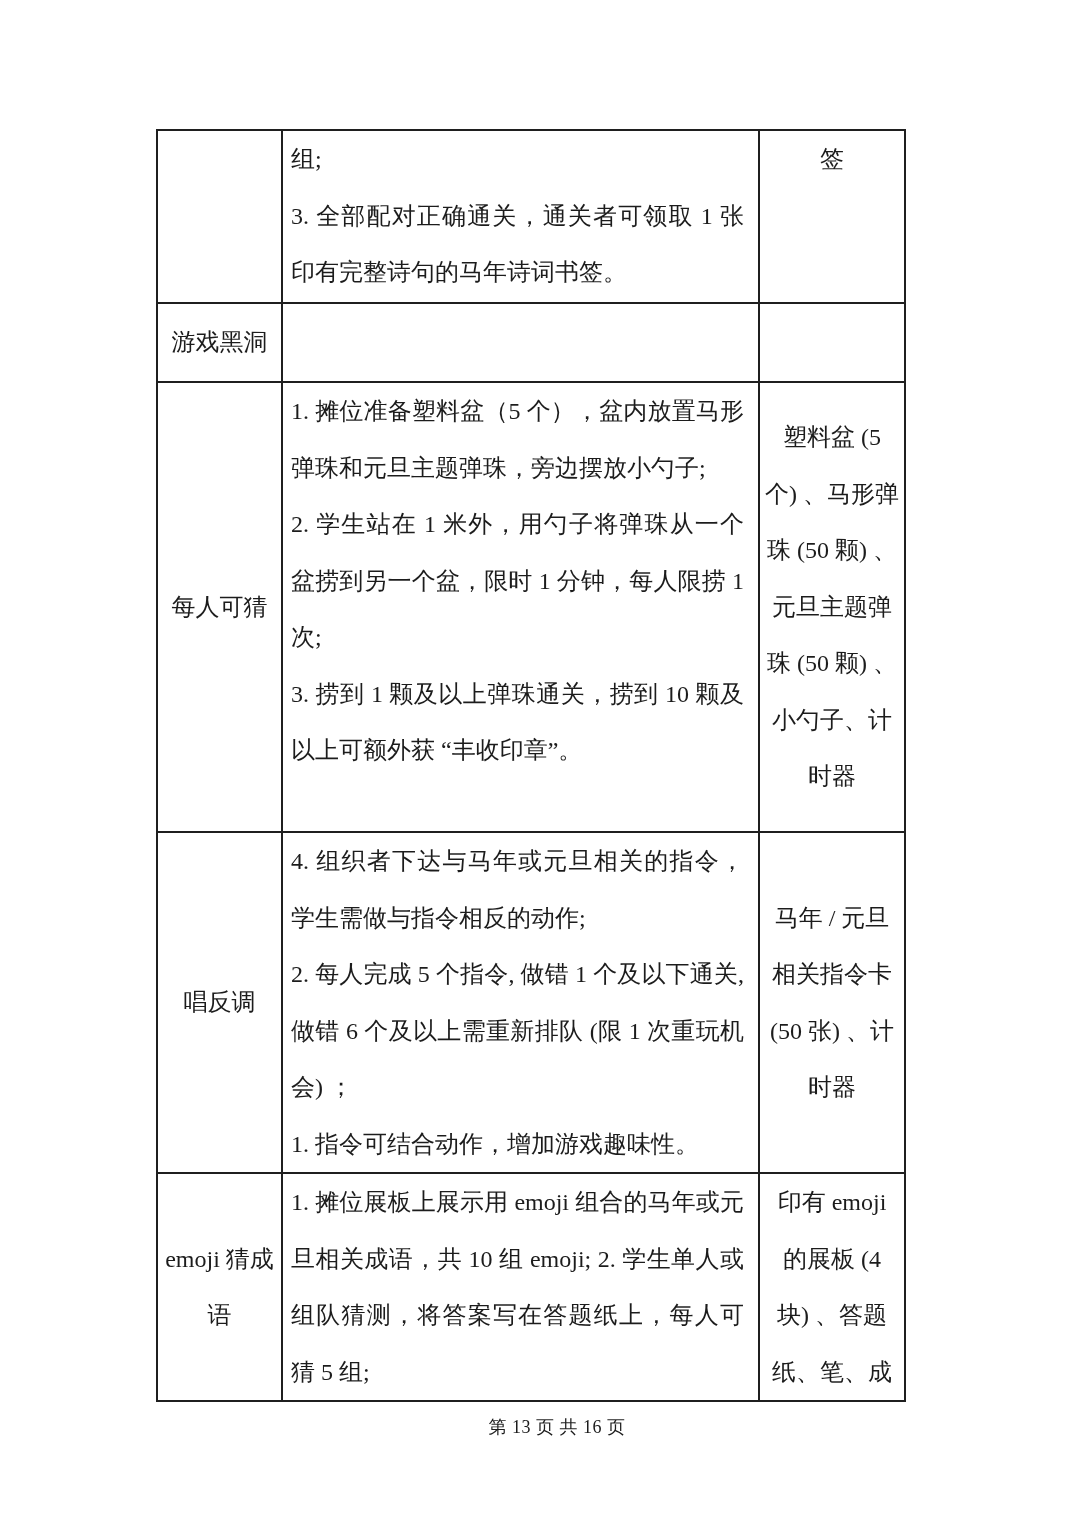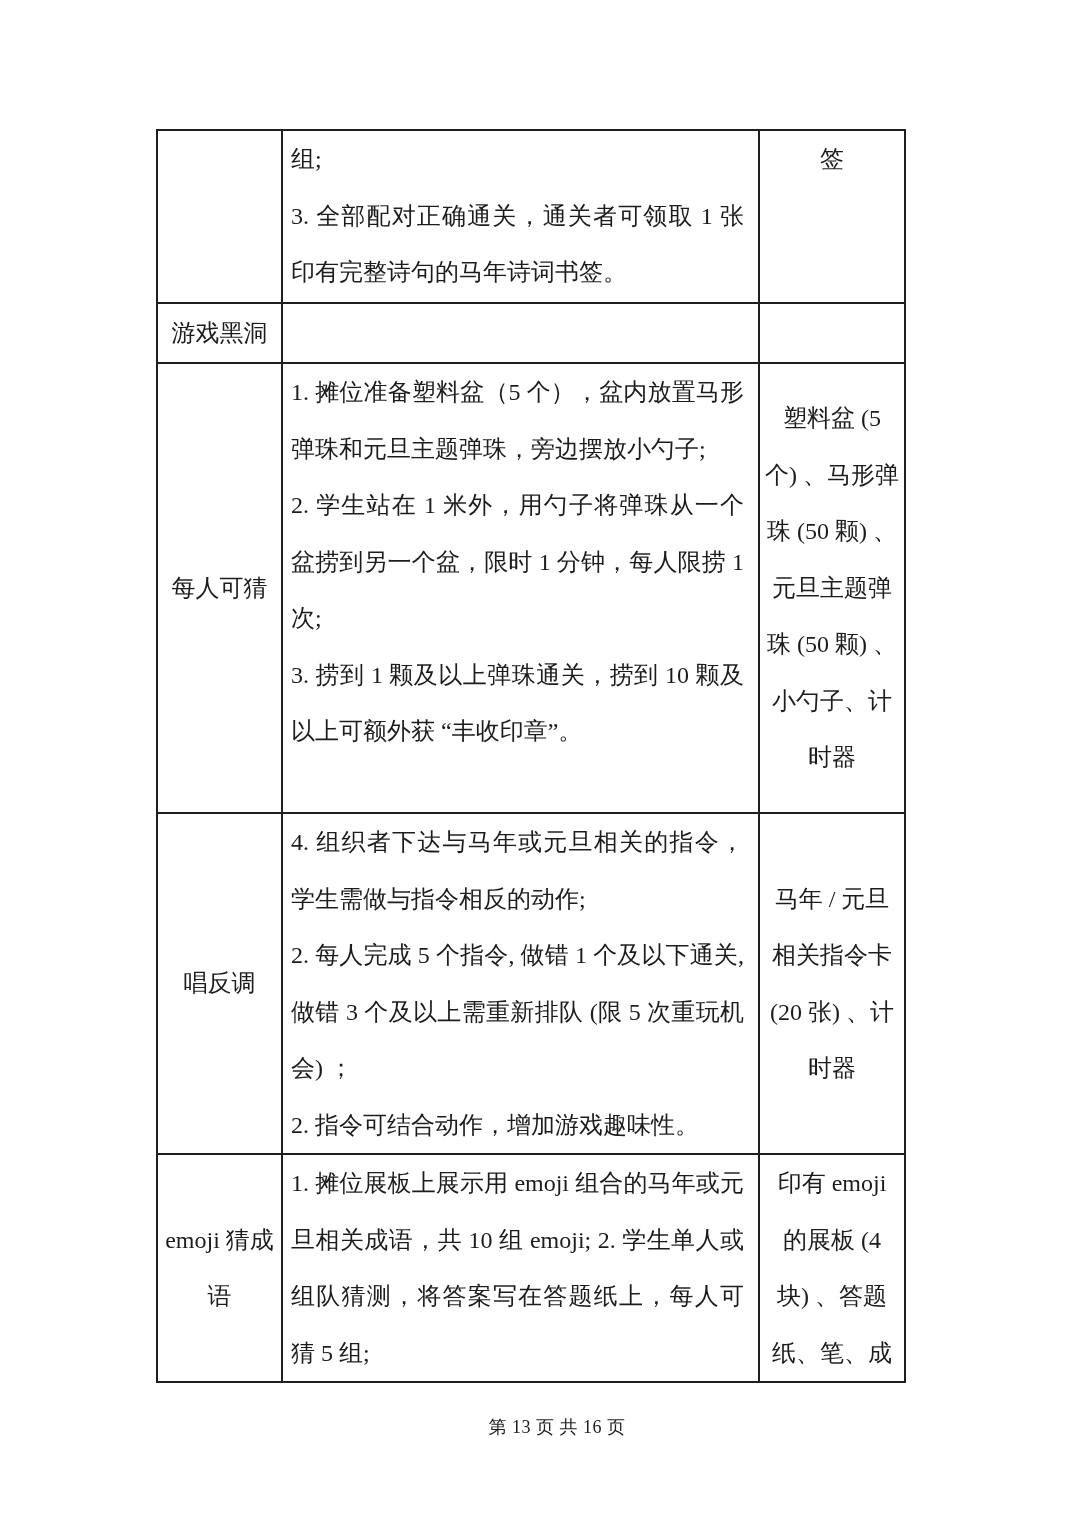--- a/index.html
+++ b/index.html
@@ -41,21 +41,21 @@
   }
   td.col-materials {
     vertical-align: middle;
     text-align: center;
     padding: 0 5px;
   }
   tr.continuation td.col-rules,
   tr.continuation td.col-materials { vertical-align: top; }
 
   tbody tr:nth-child(1) { height: 173px; }
-  tbody tr:nth-child(2) { height: 60px;  }
+  tbody tr:nth-child(2) { height: 79px;  }
   tbody tr:nth-child(3) { height: 450px; }
   tbody tr:nth-child(4) { height: 340px; }
   tbody tr:nth-child(5) { height: 225px; }
 
   .para { margin: 0; }
 
   .footer {
     position: absolute;
     left: 17px; top: 1412px;
     width: 1080px;
@@ -97,24 +97,24 @@
             <div class="para">1. 摊位准备塑料盆（5 个），盆内放置马形弹珠和元旦主题弹珠，旁边摆放小勺子;</div>
             <div class="para">2. 学生站在 1 米外，用勺子将弹珠从一个盆捞到另一个盆，限时 1 分钟，每人限捞 1 次;</div>
             <div class="para">3. 捞到 1 颗及以上弹珠通关，捞到 10 颗及以上可额外获 “丰收印章”。</div>
           </td>
           <td class="col-materials">塑料盆 (5 个) 、马形弹珠 (50 颗) 、元旦主题弹珠 (50 颗) 、小勺子、计时器</td>
         </tr>
         <tr>
           <td class="col-name">唱反调</td>
           <td class="col-rules">
             <div class="para">4. 组织者下达与马年或元旦相关的指令，学生需做与指令相反的动作;</div>
-            <div class="para">2. 每人完成 5 个指令, 做错 1 个及以下通关, 做错 3 个及以上需重新排队 (限 5 次重玩机会) ；</div>
-            <div class="para">2. 指令可结合动作，增加游戏趣味性。</div>
+            <div class="para">2. 每人完成 5 个指令, 做错 1 个及以下通关, 做错 6 个及以上需重新排队 (限 1 次重玩机会) ；</div>
+            <div class="para">1. 指令可结合动作，增加游戏趣味性。</div>
           </td>
-          <td class="col-materials">马年 / 元旦相关指令卡 (20 张) 、计时器</td>
+          <td class="col-materials">马年 / 元旦相关指令卡 (50 张) 、计时器</td>
         </tr>
         <tr>
           <td class="col-name">emoji 猜成语</td>
           <td class="col-rules">
             <div class="para">1. 摊位展板上展示用 emoji 组合的马年或元旦相关成语，共 10 组 emoji; 2. 学生单人或组队猜测，将答案写在答题纸上，每人可猜 5 组;</div>
           </td>
           <td class="col-materials">印有 emoji 的展板 (4 块) 、答题纸、笔、成</td>
         </tr>
       </tbody>
   </table>

